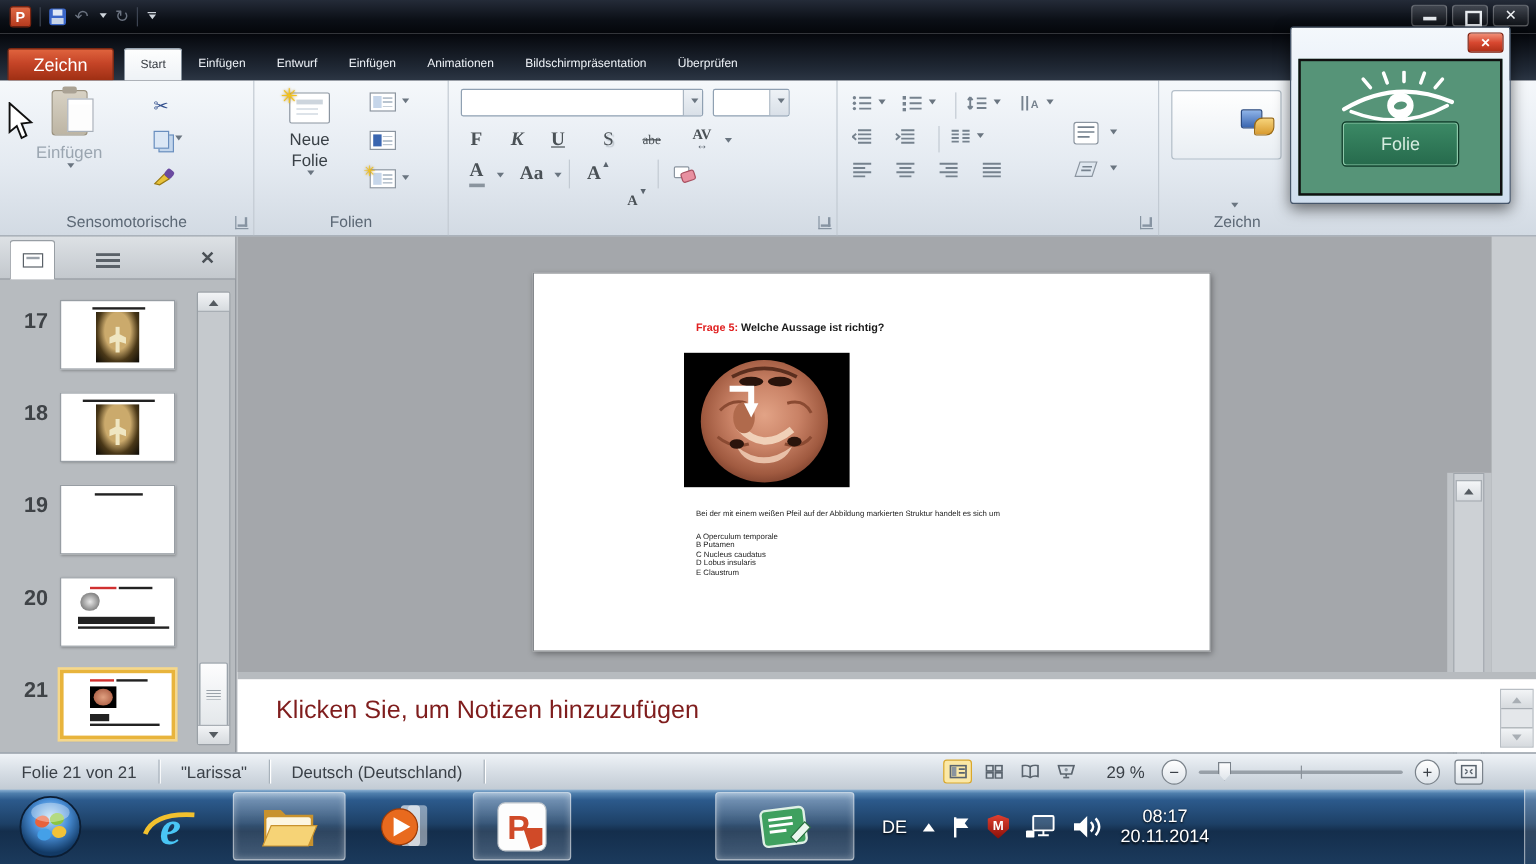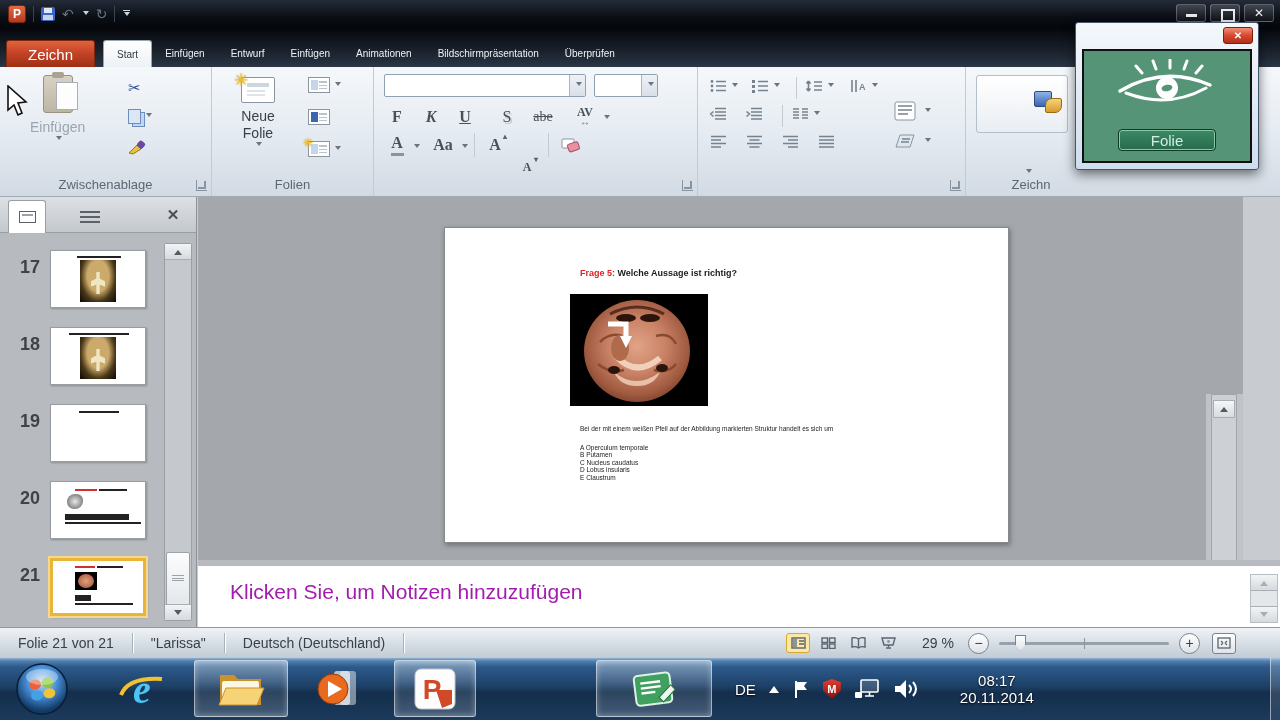--- a/index.html
+++ b/index.html
@@ -55,21 +55,21 @@
 .minirow{position:absolute;display:flex;align-items:center;gap:3px}
 .lay{width:22px;height:16px;background:#fff;border:1px solid #8b95a0;position:relative}
 .lay:before{content:"";position:absolute;left:2px;top:2px;width:7px;height:10px;background:#c6d6ea}
 .lay:after{content:"";position:absolute;right:2px;top:3px;width:8px;height:8px;background:repeating-linear-gradient(#b9c4cf 0 1.5px,transparent 1.5px 3.5px)}
 .lay.b:before{background:#3a66b0}
 .combo{position:absolute;height:23px;background:#fff;border:1px solid #8fa0b2;border-radius:2px}
 .combo .cell{position:absolute;right:0;top:0;bottom:0;width:16px;background:linear-gradient(#eef2f6,#d9e0e8);border-left:1px solid #aab6c2;display:flex;align-items:center;justify-content:center}
 .fbtn{position:absolute;width:26px;height:23px;display:flex;align-items:center;justify-content:center;font-family:"Liberation Serif",serif;font-size:16px;color:#4a5156}
 .fb{font-weight:bold}.fi{font-style:italic;font-weight:bold}.fu{text-decoration:underline;font-weight:bold}
 .fs{text-shadow:1.5px 1.5px 1px #b9c1c9}
-.fst{text-decoration:line-through;font-size:14px}
+.fst{text-decoration:line-through;font-size:11px}
 .fav{flex-direction:column;font-size:12px;font-weight:bold;line-height:10px}
 .fav:after{content:"↔";font-size:10px;color:#5a646e}
 .fA{flex-direction:column;font-weight:bold}
 .fA:after{content:"";width:13px;height:3px;background:#8a949e;margin-top:1px}
 .fgrow{position:relative;font-weight:bold}
 .fgrow:after{content:"▴";position:absolute;right:1px;top:-1px;font-size:8px;color:#5a646e}
 .fshr{position:relative;font-weight:bold;font-size:12px}
 .fshr:after{content:"▾";position:absolute;right:2px;top:-1px;font-size:8px;color:#5a646e}
 .vdiv{position:absolute;width:1px;background:#c2cad3;top:4px}
 .pi{width:17px;height:14px}
@@ -124,21 +124,21 @@
 .vscroll{position:absolute;right:0;top:197px;width:37px;height:363px;background:#c0c4c8}
 .vtrack{position:absolute;left:5px;top:0;width:26px;bottom:0;background:#cdd1d5;border:1px solid #a0a6ac}
 .vbtn{position:absolute;left:1px;right:1px;height:18px;background:linear-gradient(#f4f6f8,#d8dce0);border:1px solid #a8aeb4;display:flex;align-items:center;justify-content:center}
 .dbl{flex-direction:column;gap:1px}
 .tri-up.b,.tri-dn.b{border-width:4px;margin:0}
 .tri-up.b{border-bottom-color:#222}
 .tri-dn.b{border-top-color:#222}
 
 
 .notes{position:absolute;left:198px;top:560px;width:1082px;height:67px;background:#fff;border-top:6px solid #b7bbbf}
-.notes-text{position:absolute;left:32px;top:14px;font-size:21px;color:#a21caf}
+.notes-text{position:absolute;left:32px;top:14px;font-size:21px;color:#7f1d1d}
 .notes-scroll{position:absolute;right:2px;top:8px;width:28px;bottom:4px;background:#e4e7ea;border:1px solid #b8bec4}
 .sc-btn.dis .tri-up{border-bottom-color:#a8aeb4}
 .sc-btn.dis .tri-dn{border-top-color:#a8aeb4}
 
 
 .statusbar{position:absolute;left:0;right:0;top:627px;height:31px;background:linear-gradient(#eff3f7,#d7dee5 50%,#c2cbd4);border-top:1px solid #8f98a2;display:flex;align-items:center;font-size:14px;color:#3a4047}
 .sb-item{padding:0 18px;white-space:nowrap}
 .sb-div{width:1px;height:20px;background:#a8b2bb;box-shadow:1px 0 0 #fff}
 .sb-right{margin-left:auto;display:flex;align-items:center;gap:6px;padding-right:44px}
 .viewbtn{width:24px;height:20px;border-radius:3px;display:flex;align-items:center;justify-content:center}
@@ -154,30 +154,30 @@
 .fitbtn{width:24px;height:21px;border:1px solid #7a828a;border-radius:3px;background:linear-gradient(#fff,#dde3e9);display:flex;align-items:center;justify-content:center;margin-left:6px}
 
 
 .taskbar{position:absolute;left:0;right:0;top:658px;height:62px;background:linear-gradient(180deg,#8db2d4 0,#4f7fad 5%,#2c5a8c 14%,#1d4066 46%,#142e4c 56%,#1b3a5c 100%)}
 .tbtn{position:absolute;top:2px;height:57px;border-radius:3px;display:flex;align-items:center;justify-content:center}
 .tbtn.act{background:linear-gradient(rgba(255,255,255,.38),rgba(255,255,255,.10) 50%,rgba(255,255,255,.18));border:1px solid rgba(255,255,255,.55);box-shadow:inset 0 0 6px rgba(255,255,255,.35)}
 .tray{position:absolute;left:735px;top:0;height:62px;display:flex;align-items:center;gap:13px;color:#fff}
 .tray .txt{font-size:15px;text-shadow:0 1px 2px #000}
 .tri-sm{width:0;height:0;border:5px solid transparent;border-bottom:7px solid #fff;margin-top:-4px}
 .shield{width:18px;height:20px;background:linear-gradient(#e04030,#8a0f08);clip-path:polygon(50% 0,100% 16%,100% 58%,50% 100%,0 58%,0 16%);display:flex;align-items:center;justify-content:center;color:#fff;font-size:11px;font-weight:bold}
-.clock{display:flex;flex-direction:column;align-items:center;font-size:15px;line-height:17px;text-shadow:0 1px 2px #000;margin-left:28px}
+.clock{display:flex;flex-direction:column;align-items:center;font-size:15px;line-height:17px;text-shadow:0 1px 2px #000;margin-left:2px}
 .deskstrip{position:absolute;right:0;top:0;width:10px;height:62px;background:linear-gradient(rgba(255,255,255,.22),rgba(255,255,255,.06));border-left:1px solid rgba(255,255,255,.5)}
 
 
 .easywb{position:absolute;left:1075px;top:22px;width:184px;height:148px;z-index:60;background:linear-gradient(#f4f8fc,#cfdeee);border:1px solid #46566a;border-radius:3px;box-shadow:0 4px 12px rgba(0,0,0,.55)}
 .ewb-title{position:absolute;left:0;right:0;top:0;height:25px;display:flex;align-items:center;padding:0 8px;font-size:15px;font-weight:bold;color:#14181e}
 .ewb-close{position:absolute;right:5px;top:4px;width:30px;height:17px;background:linear-gradient(#f09078,#d84830 50%,#b03018);border:1px solid #7e1f0e;border-radius:3px;display:flex;align-items:center;justify-content:center}
 .ewb-close:before{content:"✕";color:#fff;font-size:10px;font-weight:bold}
 .ewb-body{position:absolute;left:6px;right:6px;top:26px;bottom:6px;background:#569478;border:2px solid #101010}
-.ewb-folie{position:absolute;left:50%;transform:translateX(-50%);bottom:10px;width:98px;height:22px;background:linear-gradient(#3c8a66,#266a4c);border:1px solid #0f3a28;border-radius:4px;box-shadow:inset 0 0 0 1px #8cc7a8;display:flex;align-items:center;justify-content:center;color:#d5ecdf;font-size:15px}
+.ewb-folie{position:absolute;left:50%;transform:translateX(-50%);bottom:22px;width:98px;height:38px;background:linear-gradient(#3c8a66,#266a4c);border:1px solid #0f3a28;border-radius:4px;box-shadow:inset 0 0 0 1px #8cc7a8;display:flex;align-items:center;justify-content:center;color:#d5ecdf;font-size:15px}
 </style>
 </head>
 <body>
 
 <div id="screen">
 
   <div class="titlebar">
     <div class="tb-left">
       <div class="ppicon">P</div>
       <div class="tb-sep"></div>
@@ -227,21 +227,21 @@
       <div class="smallico" style="left:128px;top:42px">
           <span class="copyic"></span>
           <span class="car"></span>
         </div>
       <div class="smallico" style="left:128px;top:72px">
         <svg width="18" height="16" viewBox="0 0 18 16">
             <polygon points="1,14 9,6 13,10 5,15" fill="#e8c23a" stroke="#9a7a14"></polygon>
             <rect x="10" y="2" width="7" height="7" rx="2" fill="#6a4aa0" transform="rotate(40 13 5)"></rect>
           </svg>
       </div>
-      <div class="glabel">Zwischenablage</div>
+      <div class="glabel">Sensomotorische</div>
       <div class="launcher"></div>
     </div>
 
     <div class="rgroup" style="left:212px;width:162px">
       <div class="bigbtn" style="left:14px;top:10px;width:64px">
         <div class="slideico">
             <span class="star">✳</span>
           </div>
         <div class="lbl" style="width:64px">Neue Folie</div>
         <span class="car"></span>

